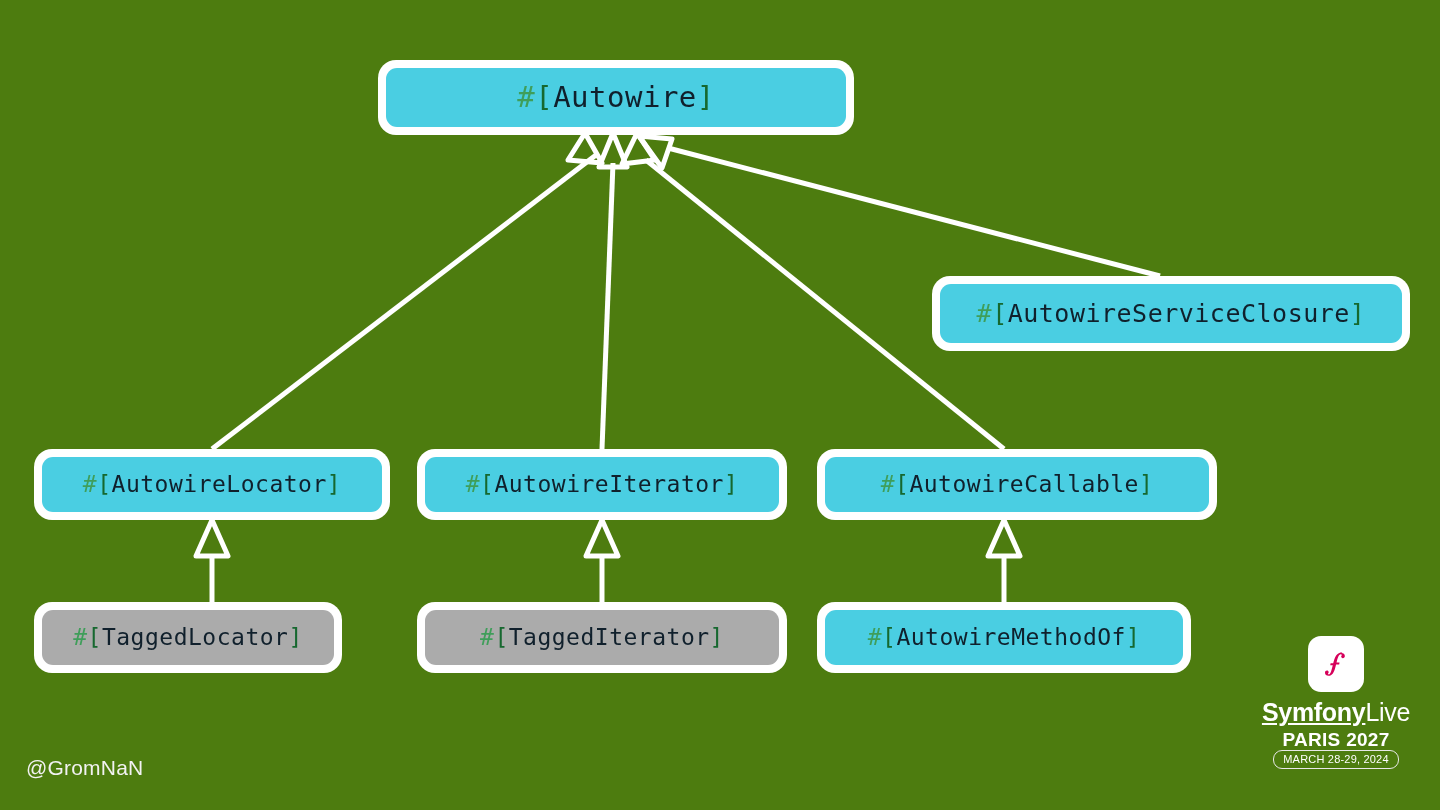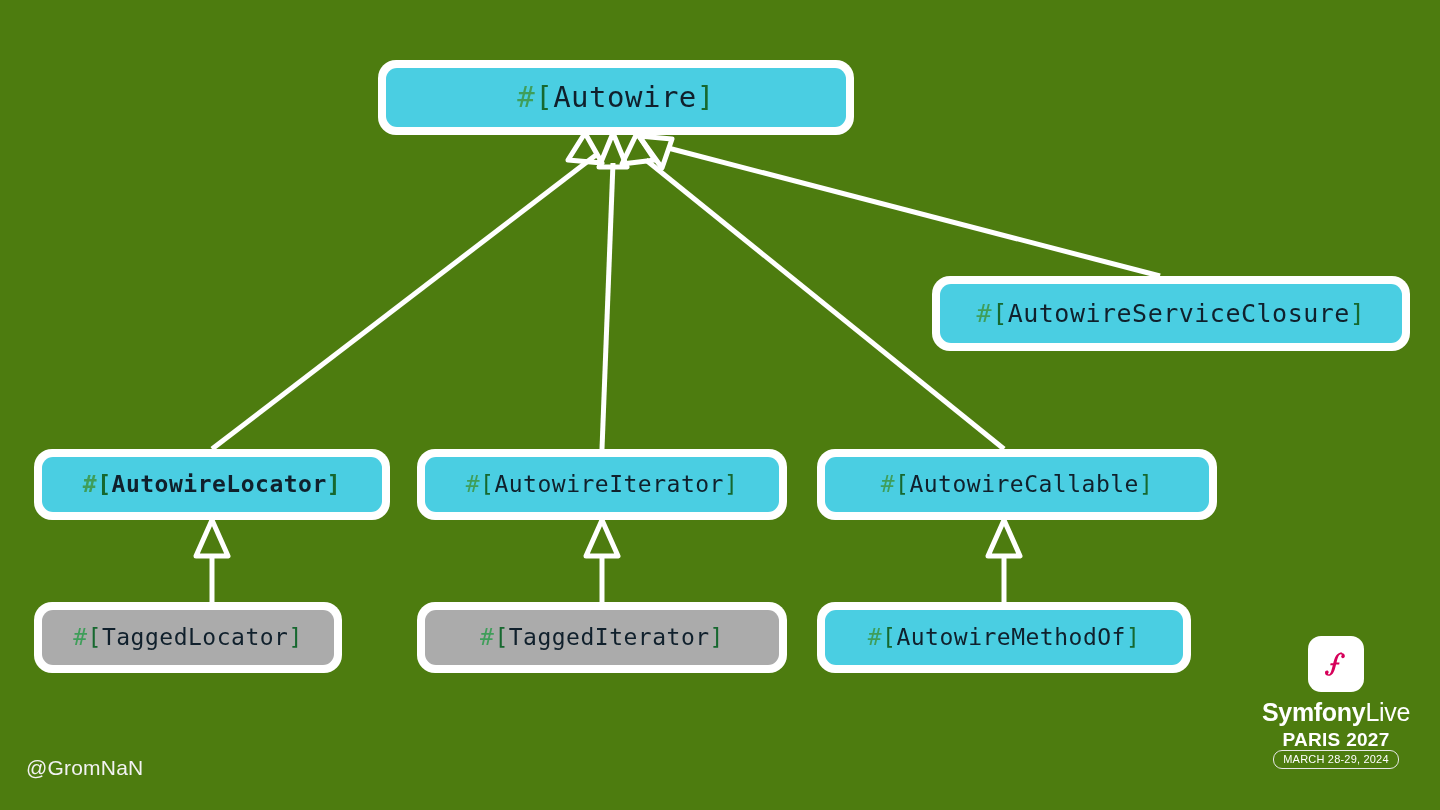--- a/index.html
+++ b/index.html
@@ -90,21 +90,21 @@
     display: flex;
     align-items: center;
     justify-content: center;
   }
   #logo-wordmark {
     font-size: 25px;
     line-height: 1;
     letter-spacing: -0.3px;
     white-space: nowrap;
   }
-  #logo-wordmark .bold { font-weight: bold; }
+  #logo-wordmark .bold { font-weight: bold; text-decoration: underline; }
   #logo-wordmark .light { font-weight: normal; }
   #logo-city {
     font-size: 19px;
     font-weight: bold;
     line-height: 1;
     margin-top: 5px;
     letter-spacing: 0.3px;
   }
   #logo-dates {
     display: inline-block;
@@ -165,21 +165,21 @@
           <div class="code" style="font-size: 29px;"><span class="hash">#</span><span class="bracket">[</span><span class="name">Autowire</span><span class="bracket">]</span></div>
         </div>
       </div>
       <div class="node cyan" style="left: 932px; top: 276px; width: 478px; height: 75px;">
         <div class="fill">
           <div class="code" style="font-size: 25px;"><span class="hash">#</span><span class="bracket">[</span><span class="name">AutowireServiceClosure</span><span class="bracket">]</span></div>
         </div>
       </div>
       <div class="node cyan" style="left: 34px; top: 449px; width: 356px; height: 71px;">
         <div class="fill">
-          <div class="code" style="font-size: 23px; font-weight: bold;"><span class="hash">#</span><span class="bracket">[</span><span class="name">AutowireLocator</span><span class="bracket">]</span></div>
+          <div class="code" style="font-size: 23px;"><span class="hash">#</span><span class="bracket">[</span><span class="name">AutowireLocator</span><span class="bracket">]</span></div>
         </div>
       </div>
       <div class="node cyan" style="left: 417px; top: 449px; width: 370px; height: 71px;">
         <div class="fill">
           <div class="code" style="font-size: 23px;"><span class="hash">#</span><span class="bracket">[</span><span class="name">AutowireIterator</span><span class="bracket">]</span></div>
         </div>
       </div>
       <div class="node cyan" style="left: 817px; top: 449px; width: 400px; height: 71px;">
         <div class="fill">
           <div class="code" style="font-size: 23px;"><span class="hash">#</span><span class="bracket">[</span><span class="name">AutowireCallable</span><span class="bracket">]</span></div>

